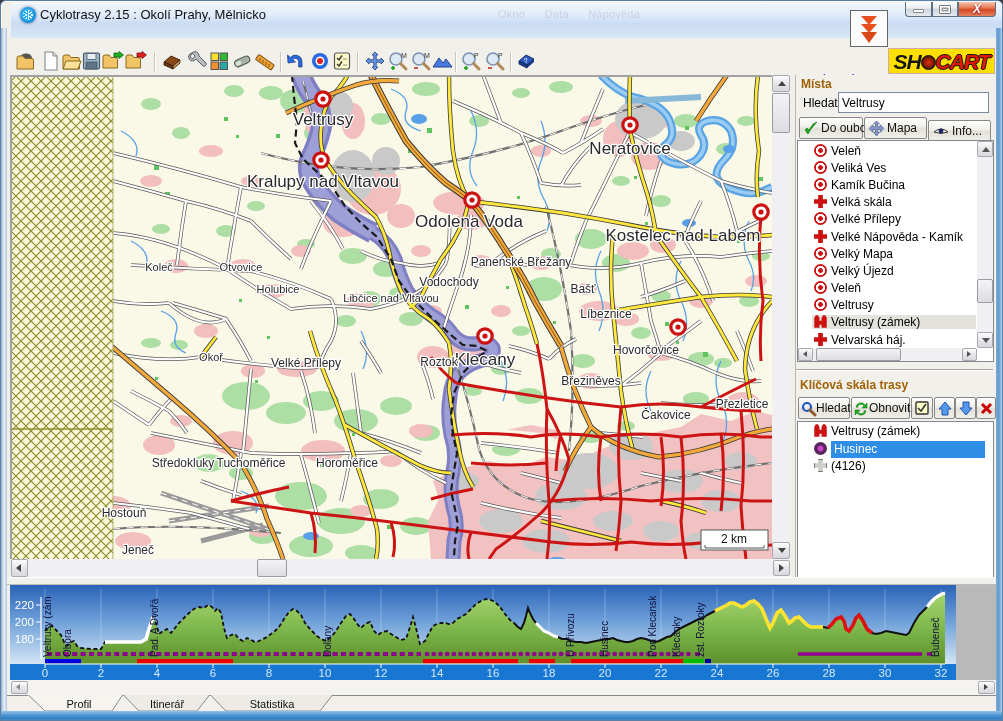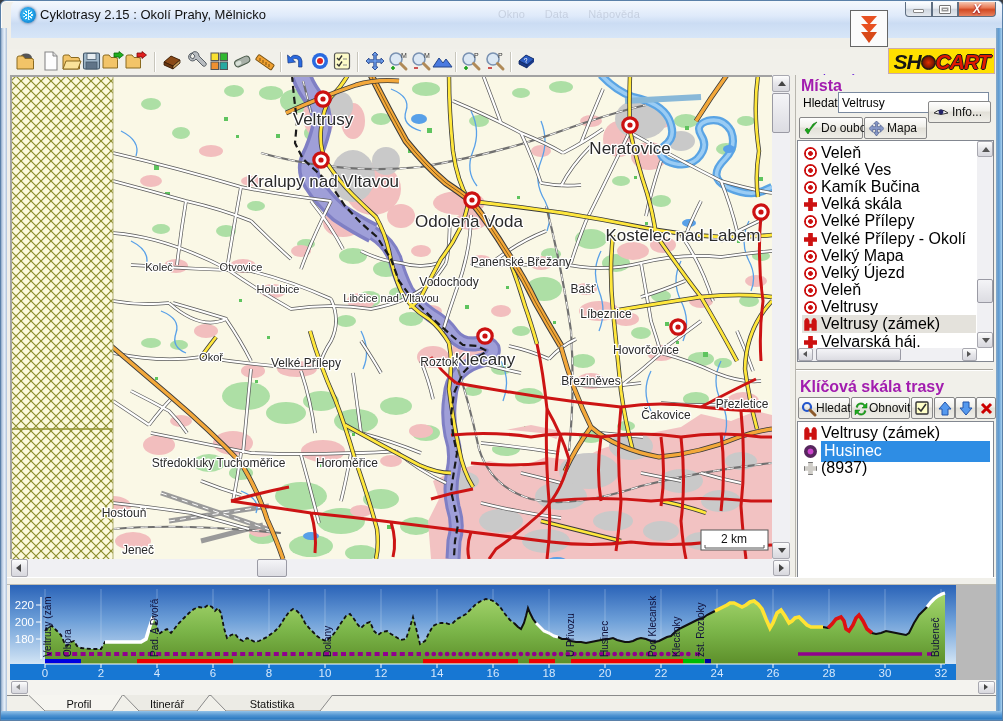--- a/index.html
+++ b/index.html
@@ -34,27 +34,27 @@
 #partner{position:absolute;left:811px;top:70px;font-size:15px;color:#6d28d9}
 #slogo{position:absolute;left:887px;top:47px;width:107px;height:26px;background:#ffdf00;border:1px solid #caa;
  font-weight:bold;font-style:italic;font-size:21px;letter-spacing:-1px;text-align:center;line-height:25px;
  font-family:"Liberation Sans",sans-serif}
 #slogo .sh{color:#151515}
 #slogo .glob{display:inline-block;width:15px;height:15px;border-radius:50%;vertical-align:-1px;
  background:radial-gradient(circle at 50% 50%,#e03000 0%,#801800 55%,#181818 75%);border:1.5px solid #111;margin:0 0px}
 #slogo .cart{color:#e01800;text-shadow:-1px 0 #1a1a1a,1px 0 #1a1a1a,0 -1px #1a1a1a,0 1px #1a1a1a}
 
 #rpanel{position:absolute;left:794px;top:74px;width:201px;height:504px;background:#f1f0ea;border-left:1px solid #b8b6ae}
-.grplbl{position:absolute;font-weight:bold;font-size:16px;color:#a21caf}
+.grplbl{position:absolute;font-weight:bold;font-size:12px;color:#a16207}
 .btn{position:absolute;height:22px;border:1px solid #888;border-radius:2px;
  background:linear-gradient(#fefefe,#f0efe9 45%,#e2e0d8 50%,#efeee8);font-size:12px;color:#111}
 .btn span{position:absolute;top:3px;white-space:nowrap}
 input.tb{position:absolute;border:1px solid #7a8aa0;background:#fff;font-size:12px;padding-left:3px;font-family:"Liberation Sans",sans-serif}
 .listbox{position:absolute;background:#fff;border:1px solid #828790}
-.li{position:absolute;left:5px;font-size:16px;color:#000;white-space:nowrap}
+.li{position:absolute;left:15px;font-size:12px;color:#000;white-space:nowrap}
 s-c,s-x,s-m,s-h,s-g{display:inline-block;width:13px;height:13px;margin:0 4px -2px 2px}
 s-c{border-radius:50%;background:radial-gradient(circle,#cc1111 0 23%,#fff 27% 48%,#cc1111 54% 100%)}
 s-x{background:#cc1111;clip-path:polygon(32% 0,68% 0,68% 32%,100% 32%,100% 68%,68% 68%,68% 100%,32% 100%,32% 68%,0 68%,0 32%,32% 32%)}
 s-m{background:#cc1111;clip-path:polygon(2% 22%,14% 2%,30% 2%,42% 22%,42% 45%,58% 45%,58% 22%,70% 2%,86% 2%,98% 22%,98% 98%,58% 98%,58% 75%,42% 75%,42% 98%,2% 98%)}
 s-h{border-radius:50%;background:radial-gradient(circle,#cc44cc 0 28%,#57265e 36% 100%)}
 s-g{background:#cfcdc8;box-shadow:inset 0 0 0 1px #777;clip-path:polygon(32% 0,68% 0,68% 32%,100% 32%,100% 68%,68% 68%,68% 100%,32% 100%,32% 68%,0 68%,0 32%,32% 32%)}
 b-t{display:inline-block}
 
 .sb{position:absolute;background:#f0f0f3}
 .sbtn{position:absolute;background:linear-gradient(#fdfdfd,#e6e6ea 50%,#d8d8de);border:1px solid #a8a8b0;border-radius:2px}
@@ -203,35 +203,35 @@
         <path d="M2 9 L5 13 L8 8 L14 1 L10 3 L6 9 L4 7 Z" fill="#18a818" stroke="#0c700c" stroke-width=".6"></path>
       </svg>
    <span style="left:21px">Do oubor</span>
     </div>
  <div class="btn" style="left:863px;top:116px;width:63px">
    <svg style="position:absolute;left:4px;top:3px" width="15" height="15" viewBox="0 0 16 16">
         <path d="M8 0 L11 3 L9 3 L9 6 L12 6 L12 4 L16 8 L12 12 L12 9 L9 9 L9 12 L11 12 L8 16 L5 12 L7 12 L7 9 L4 9 L4 12 L0 8 L4 4 L4 6 L7 6 L7 3 L5 3 Z" fill="#8899c8" stroke="#445588" stroke-width=".7"></path>
       </svg>
    <span style="left:22px">Mapa</span>
     </div>
- <div class="btn" style="left:927px;top:100px;width:63px">
+ <div class="btn" style="left:927px;top:119px;width:63px">
    <svg style="position:absolute;left:4px;top:5px" width="16" height="12" viewBox="0 0 16 12">
         <path d="M1 6 Q8 0 15 6 Q8 9 1 6Z" fill="#eee" stroke="#333" stroke-width="1"></path>
         <circle cx="8" cy="5" r="2.4" fill="#226"></circle>
       </svg>
    <span style="left:23px">Info...</span>
     </div>
  <div class="listbox" style="left:796px;top:139px;width:197px;height:222px"></div>
  <div id="list1" style="position:absolute;left:796px;top:139px;width:179px;height:208px;overflow:hidden;font-size:12px">
   <div class="li" style="top:4px"><s-c></s-c><b-t>Veleň</b-t></div>
-  <div class="li" style="top:21px"><s-c></s-c><b-t>Velké Ves</b-t></div>
+  <div class="li" style="top:21px"><s-c></s-c><b-t>Veliká Ves</b-t></div>
   <div class="li" style="top:38px"><s-c></s-c><b-t>Kamík Bučina</b-t></div>
   <div class="li" style="top:55px"><s-x></s-x><b-t>Velká skála</b-t></div>
   <div class="li" style="top:72px"><s-c></s-c><b-t>Velké Přílepy</b-t></div>
-  <div class="li" style="top:90px"><s-x></s-x><b-t>Velké Přílepy - Okolí</b-t></div>
+  <div class="li" style="top:90px"><s-x></s-x><b-t>Velké Nápověda - Kamík</b-t></div>
   <div class="li" style="top:107px"><s-c></s-c><b-t>Velký Mapa</b-t></div>
   <div class="li" style="top:124px"><s-c></s-c><b-t>Velký Újezd</b-t></div>
   <div class="li" style="top:141px"><s-c></s-c><b-t>Veleň</b-t></div>
   <div class="li" style="top:158px"><s-c></s-c><b-t>Veltrusy</b-t></div>
   <div class="li" style="top:175px;background:#e4e2dc;width:174px"><s-m></s-m><b-t>Veltrusy (zámek)</b-t></div>
   <div class="li" style="top:193px"><s-x></s-x><b-t>Velvarská háj.</b-t></div>
  </div>
 
  <div class="sb" style="left:976px;top:140px;width:16px;height:207px"></div>
  <div class="sbtn" style="left:976px;top:140px;width:16px;height:16px"></div>
@@ -281,21 +281,21 @@
     </div>
  <div class="btn" style="left:975px;top:396px;width:20px">
    <svg style="position:absolute;left:3px;top:4px" width="13" height="13" viewBox="0 0 13 13">
         <path d="M2 2 L11 11 M11 2 L2 11" stroke="#cc0000" stroke-width="3"></path>
       </svg>
     </div>
  <div class="listbox" style="left:796px;top:420px;width:197px;height:157px"></div>
  <div id="list2" style="position:absolute;left:796px;top:420px;width:195px;height:148px;overflow:hidden;font-size:12px">
   <div class="li" style="top:3px"><s-m></s-m><b-t>Veltrusy (zámek)</b-t></div>
   <div class="li" style="top:20px"><s-h></s-h><b-t style="background:#2e8de4;color:#fff;margin-left:0;padding:1px 108px 2px 3px">Husinec</b-t></div>
-  <div class="li" style="top:38px"><s-g></s-g><b-t>(8937)</b-t></div>
+  <div class="li" style="top:38px"><s-g></s-g><b-t>(4126)</b-t></div>
  </div>
 
  <svg id="map" style="position:absolute;left:10px;top:74px" width="761" height="484" viewBox="10 74 761 484">
 <defs>
 <pattern id="hatch" width="10" height="10" patternUnits="userSpaceOnUse">
 <rect width="10" height="10" fill="#fcf9dd"></rect>
 <path d="M0 0 L10 10 M10 0 L0 10" stroke="#8b8b2a" stroke-width="1.15"></path>
 </pattern>
 </defs>
 <rect x="10" y="74" width="761" height="484" fill="#faf8e6"></rect>

